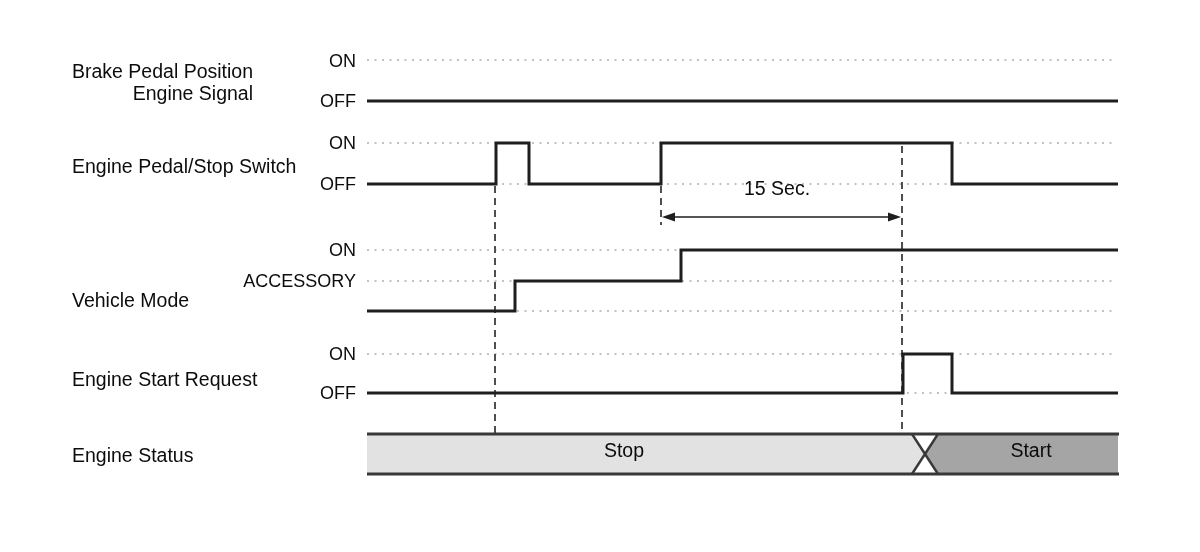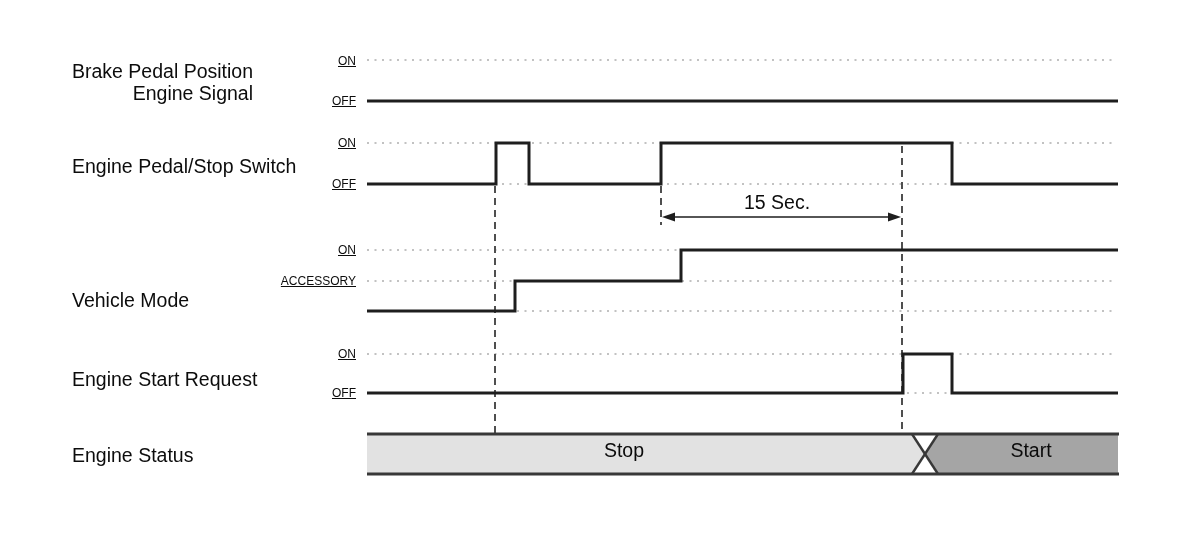--- a/index.html
+++ b/index.html
@@ -13,25 +13,25 @@
   }
   #wave-svg{position:absolute;left:0;top:0;width:1200px;height:552px;display:block;}
   .sig-label{
     position:absolute;left:72px;
     font-size:19.5px;line-height:22px;
     color:#0c0c0c;white-space:nowrap;text-align:right;
   }
   .lvl-label{
     position:absolute;left:0;width:356px;
     text-align:right;
-    font-size:12px;line-height:22px;
-    color:#0c0c0c;white-space:nowrap;text-decoration:underline;
+    font-size:18px;line-height:22px;
+    color:#0c0c0c;white-space:nowrap;
   }
   .arrow-label{
-    position:absolute;left:697px;width:160px;top:192px;
+    position:absolute;left:697px;width:160px;top:178px;
     text-align:center;
     font-size:19.5px;line-height:20px;
     color:#0c0c0c;white-space:nowrap;
   }
   .bar-label{
     position:absolute;top:437px;width:120px;height:26px;
     text-align:center;
     font-size:19.5px;line-height:26px;
     color:#0b0b0b;white-space:nowrap;
   }

